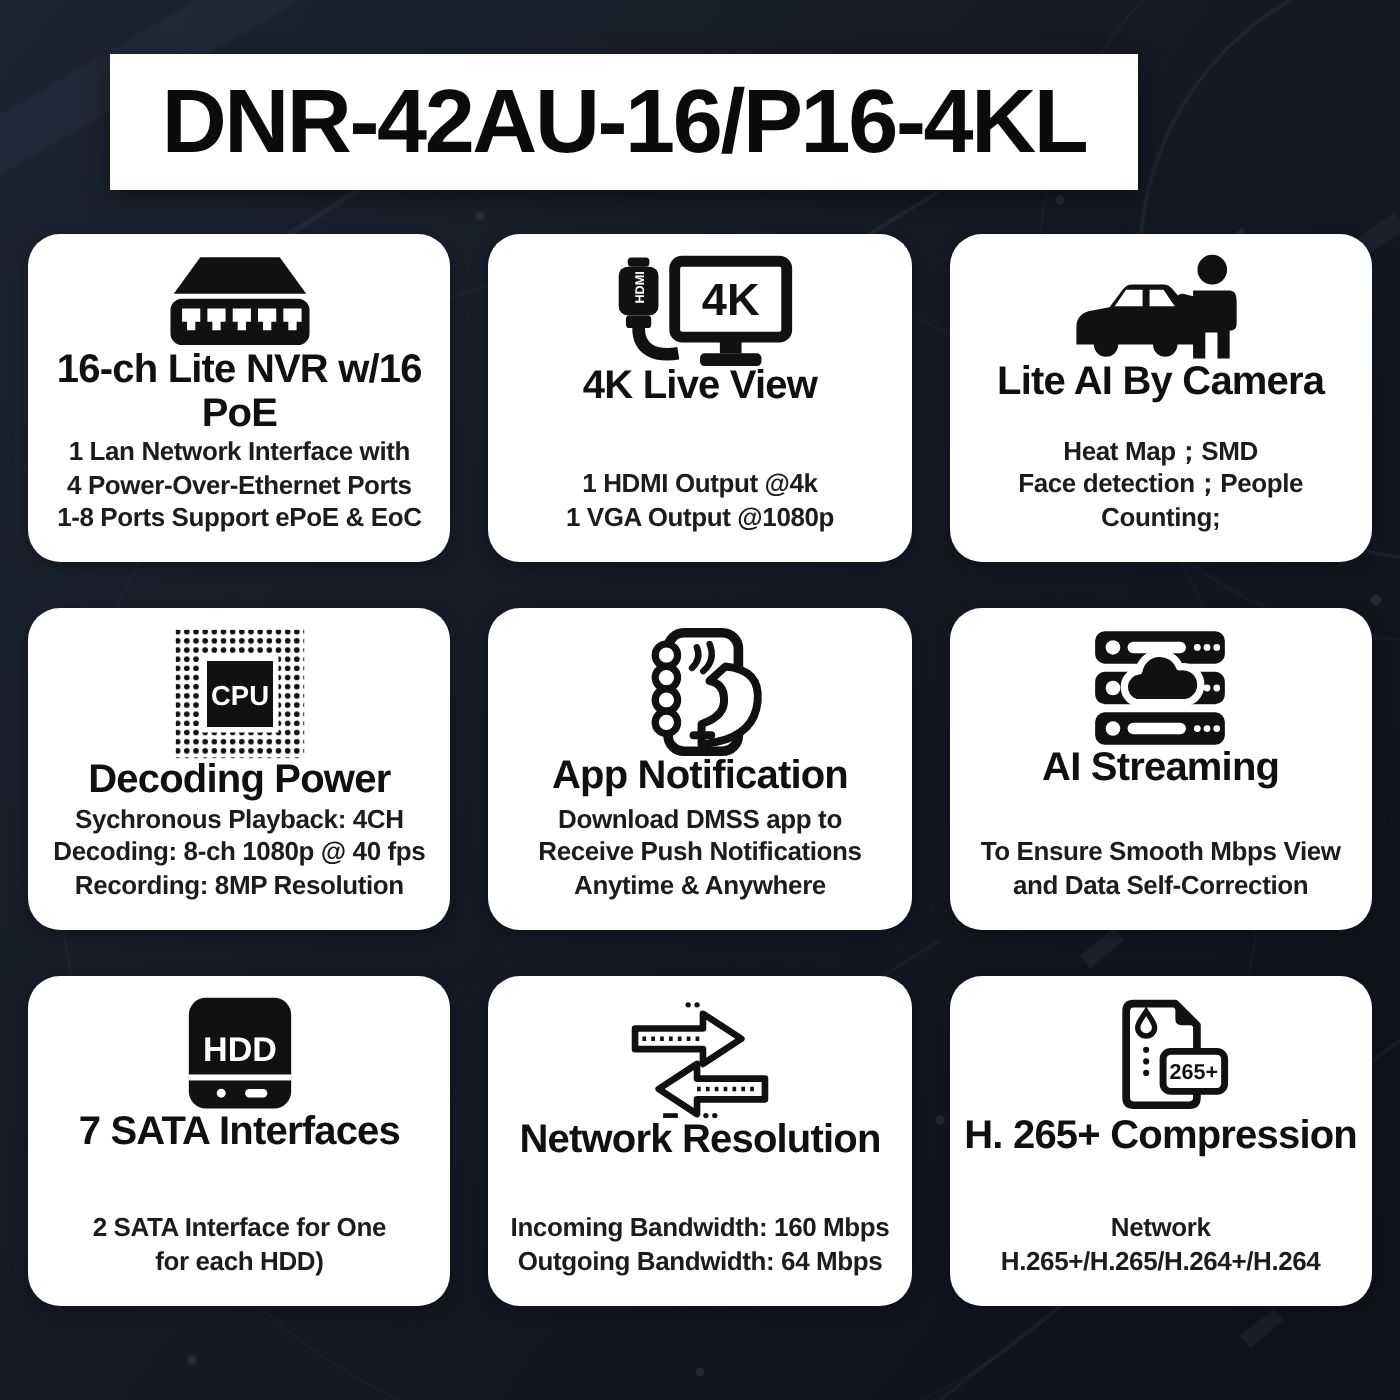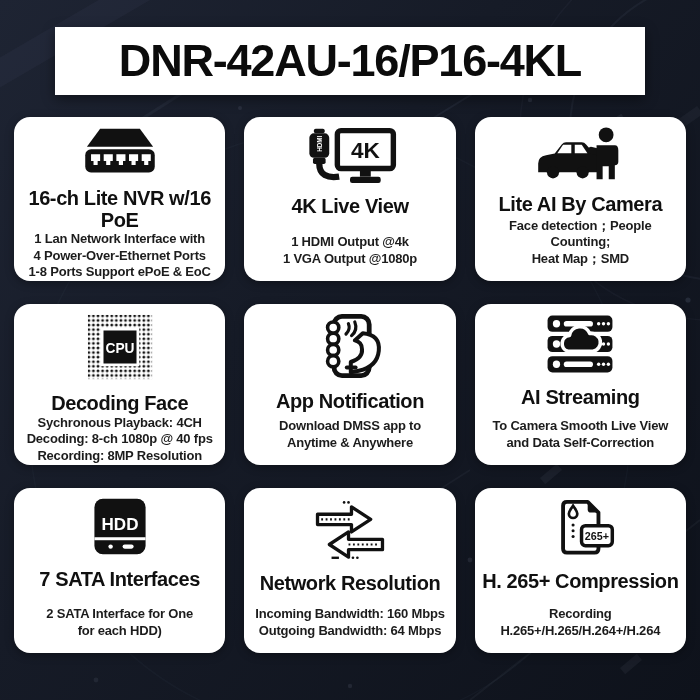--- a/index.html
+++ b/index.html
@@ -3,41 +3,41 @@
 <meta charset="utf-8">
 <style>
   html,body{margin:0;padding:0;}
   body{
     width:700px;height:700px;position:relative;overflow:hidden;
     background:linear-gradient(128deg,#1e2433 0%,#161b27 40%,#0e121b 100%);
     font-family:"Liberation Sans",sans-serif;
   }
   .bg-decor{position:absolute;inset:0;z-index:0;pointer-events:none;}
   .banner{
-    position:absolute;left:55px;top:27px;width:590px;height:68px;z-index:2;
+    position:absolute;left:55px;top:27px;width:514px;height:68px;z-index:2;
     background:var(--card,#fff);display:flex;align-items:center;justify-content:center;
     box-shadow:0 4px 12px rgba(0,0,0,.45);
   }
   .banner-title{
     font-size:45px;font-weight:bold;letter-spacing:-1.2px;color:#0b0b0b;white-space:nowrap;
   }
   .grid{
     position:absolute;left:14px;top:117px;width:672px;z-index:1;
     display:grid;grid-template-columns:repeat(3,1fr);
     grid-template-rows:164px 161px 165px;gap:23px 19px;
   }
   .card{
     background:var(--card,#fff);border-radius:16px;overflow:hidden;
     display:flex;flex-direction:column;align-items:center;text-align:center;
     padding:8px 6px 10px;box-shadow:0 2px 8px rgba(0,0,0,.35);
   }
   .icon-box{flex:0 0 auto;display:flex;align-items:center;margin-top:2px;}
   .card-title{
     font-size:20px;font-weight:bold;color:#101010;letter-spacing:-0.4px;
-    line-height:1.08;margin-top:13px;width:100%;
+    line-height:1.08;margin-top:0;width:100%;
   }
   .card-body{
     margin-top:auto;margin-bottom:4px;width:100%;
     font-size:13px;font-weight:bold;color:#1c1c1c;letter-spacing:-0.2px;line-height:16.5px;
   }
   svg text{font-family:"Liberation Sans",sans-serif;}
 </style>
 </head>
 <body>
 
@@ -125,40 +125,40 @@
         <polygon points="44,20.5 52,20.5 58.5,30 44,30" fill="#fff"></polygon>
         <circle cx="19" cy="52" r="7" fill="#111"></circle>
         <circle cx="53" cy="52" r="7" fill="#111"></circle>
         <circle cx="80" cy="9" r="8.5" fill="#111"></circle>
         <rect x="60" y="22" width="18" height="8" rx="4" fill="#111" transform="rotate(14 60 22)"></rect>
         <path d="M69,21 h21 q4,0 4,6 v13 q0,4 -4,4 v16 h-7 v-15 h-7 v15 h-7 z" fill="#111"></path>
       </svg>
     </div>
     <div class="card-title">Lite AI By Camera</div>
     <div class="card-body">
+      <div>Heat Map；SMD</div>
       <div>Face detection；People Counting;</div>
-      <div>Heat Map；SMD</div>
     </div>
   </div>
 
   <div class="card">
     <div class="icon-box">
       <svg width="66" height="66" viewBox="0 0 72 72">
         <defs>
           <pattern id="cpudots" width="5" height="5" patternUnits="userSpaceOnUse">
             <circle cx="2" cy="2" r="1.55" fill="#111"></circle>
           </pattern>
         </defs>
         <rect x="1" y="1" width="70" height="70" fill="url(#cpudots)"></rect>
         <rect x="15" y="15" width="42" height="42" fill="#fff"></rect>
         <rect x="18" y="18" width="36" height="36" fill="#111"></rect>
         <text x="36" y="42" text-anchor="middle" font-size="15" font-weight="bold" fill="#fff">CPU</text>
       </svg>
     </div>
-    <div class="card-title">Decoding Face</div>
+    <div class="card-title">Decoding Power</div>
     <div class="card-body">
       <div>Sychronous Playback: 4CH</div>
       <div>Decoding: 8-ch 1080p @ 40 fps</div>
       <div>Recording: 8MP Resolution</div>
     </div>
   </div>
 
   <div class="card">
     <div class="icon-box">
       <svg width="78" height="64" viewBox="0 0 96 80">
@@ -169,20 +169,21 @@
         <circle cx="27" cy="59" r="7" fill="#fff" stroke="#111" stroke-width="4.5"></circle>
         <path d="M50,27 q8,-7 4,-17" stroke="#111" stroke-width="4" fill="none" stroke-linecap="round"></path>
         <path d="M43,25 q6,-6 3,-13" stroke="#111" stroke-width="4" fill="none" stroke-linecap="round"></path>
         <path d="M64,24 q22,2 20,22 q-2,20 -25,25 l-10,2 v-13 q15,-5 14,-16 q0,-9 -9,-11 z" fill="#fff" stroke="#111" stroke-width="5" stroke-linejoin="round"></path>
         <line x1="44" y1="67" x2="55" y2="67" stroke="#111" stroke-width="5" stroke-linecap="round"></line>
       </svg>
     </div>
     <div class="card-title">App Notification</div>
     <div class="card-body">
       <div>Download DMSS app to</div>
+      <div>Receive Push Notifications</div>
       <div>Anytime &amp; Anywhere</div>
     </div>
   </div>
 
   <div class="card">
     <div class="icon-box">
       <svg width="80" height="60" viewBox="0 0 96 74">
         <g fill="#111">
           <rect x="8" y="2" width="80" height="20" rx="6"></rect>
           <rect x="8" y="27" width="80" height="20" rx="6"></rect>
@@ -203,21 +204,21 @@
             <rect x="28" y="58.5" width="36" height="7" rx="3.5"></rect>
           <circle cx="71" cy="62" r="2.1"></circle>
             <circle cx="77" cy="62" r="2.1"></circle>
             <circle cx="83" cy="62" r="2.1"></circle>
         </g>
         <path d="M33,46 a10,10 0 0 1 2,-19.5 a13,13 0 0 1 25,-2.5 a9.5,9.5 0 0 1 4,22 z" fill="#111" stroke="#fff" stroke-width="4.5" stroke-linejoin="round"></path>
       </svg>
     </div>
     <div class="card-title">AI Streaming</div>
     <div class="card-body">
-      <div>To Camera Smooth Live View</div>
+      <div>To Ensure Smooth Mbps View</div>
       <div>and Data Self-Correction</div>
     </div>
   </div>
 
   <div class="card">
     <div class="icon-box">
       <svg width="58" height="58" viewBox="0 0 68 68">
         <rect x="4" y="1" width="60" height="65" rx="10" fill="#111"></rect>
         <text x="34" y="38" text-anchor="middle" font-size="20" font-weight="bold" fill="#fff">HDD</text>
         <rect x="4" y="46" width="60" height="3.5" fill="#fff"></rect>
@@ -261,18 +262,18 @@
         <path d="M39,10 c-3.5,5.5 -5.5,7.5 -5.5,10.5 a5.5,5.5 0 0 0 11,0 c0,-3 -2,-5 -5.5,-10.5 z" fill="#fff" stroke="#111" stroke-width="3.5"></path>
         <circle cx="39" cy="35" r="2" fill="#111"></circle>
         <circle cx="39" cy="42.5" r="2" fill="#111"></circle>
         <circle cx="39" cy="50" r="2" fill="#111"></circle>
         <rect x="50" y="36" width="40" height="26" rx="5" fill="#fff" stroke="#111" stroke-width="4.5"></rect>
         <text x="70" y="54" text-anchor="middle" font-size="14" font-weight="bold" fill="#111">265+</text>
       </svg>
     </div>
     <div class="card-title">H. 265+ Compression</div>
     <div class="card-body">
-      <div>Recording</div>
+      <div>Network</div>
       <div>H.265+/H.265/H.264+/H.264</div>
     </div>
   </div>
 
 </div>
 
 </body></html>

